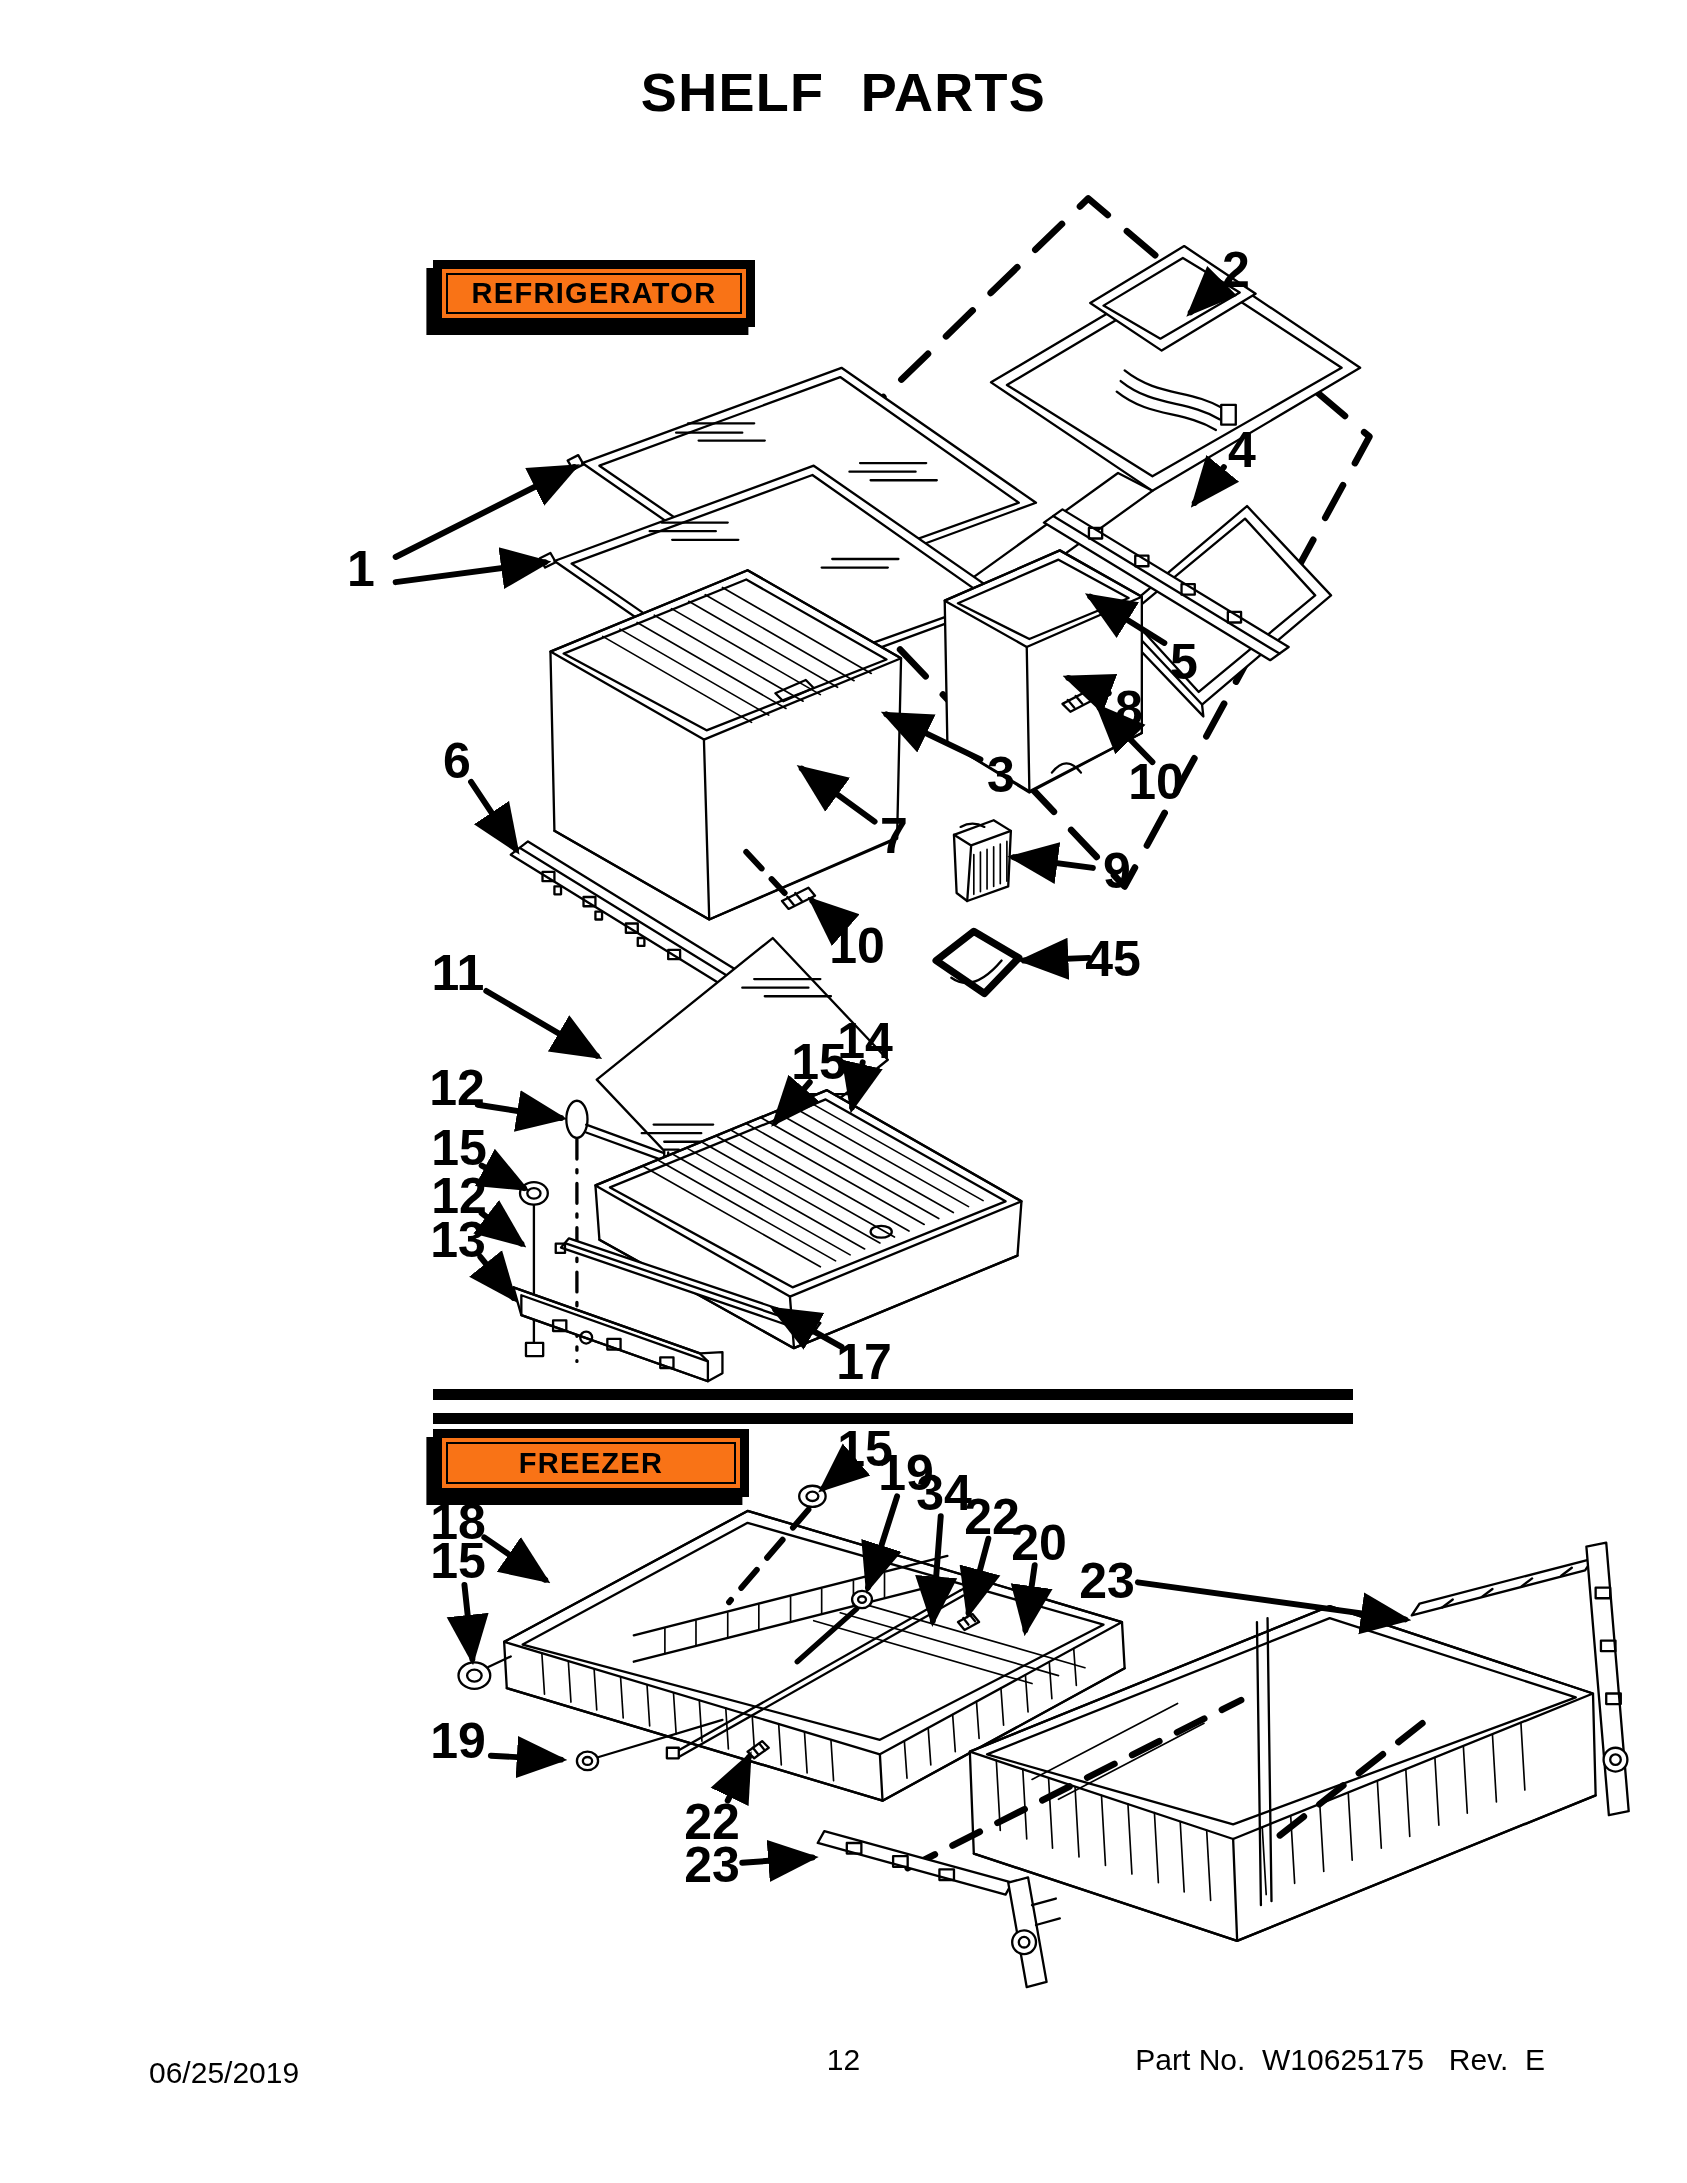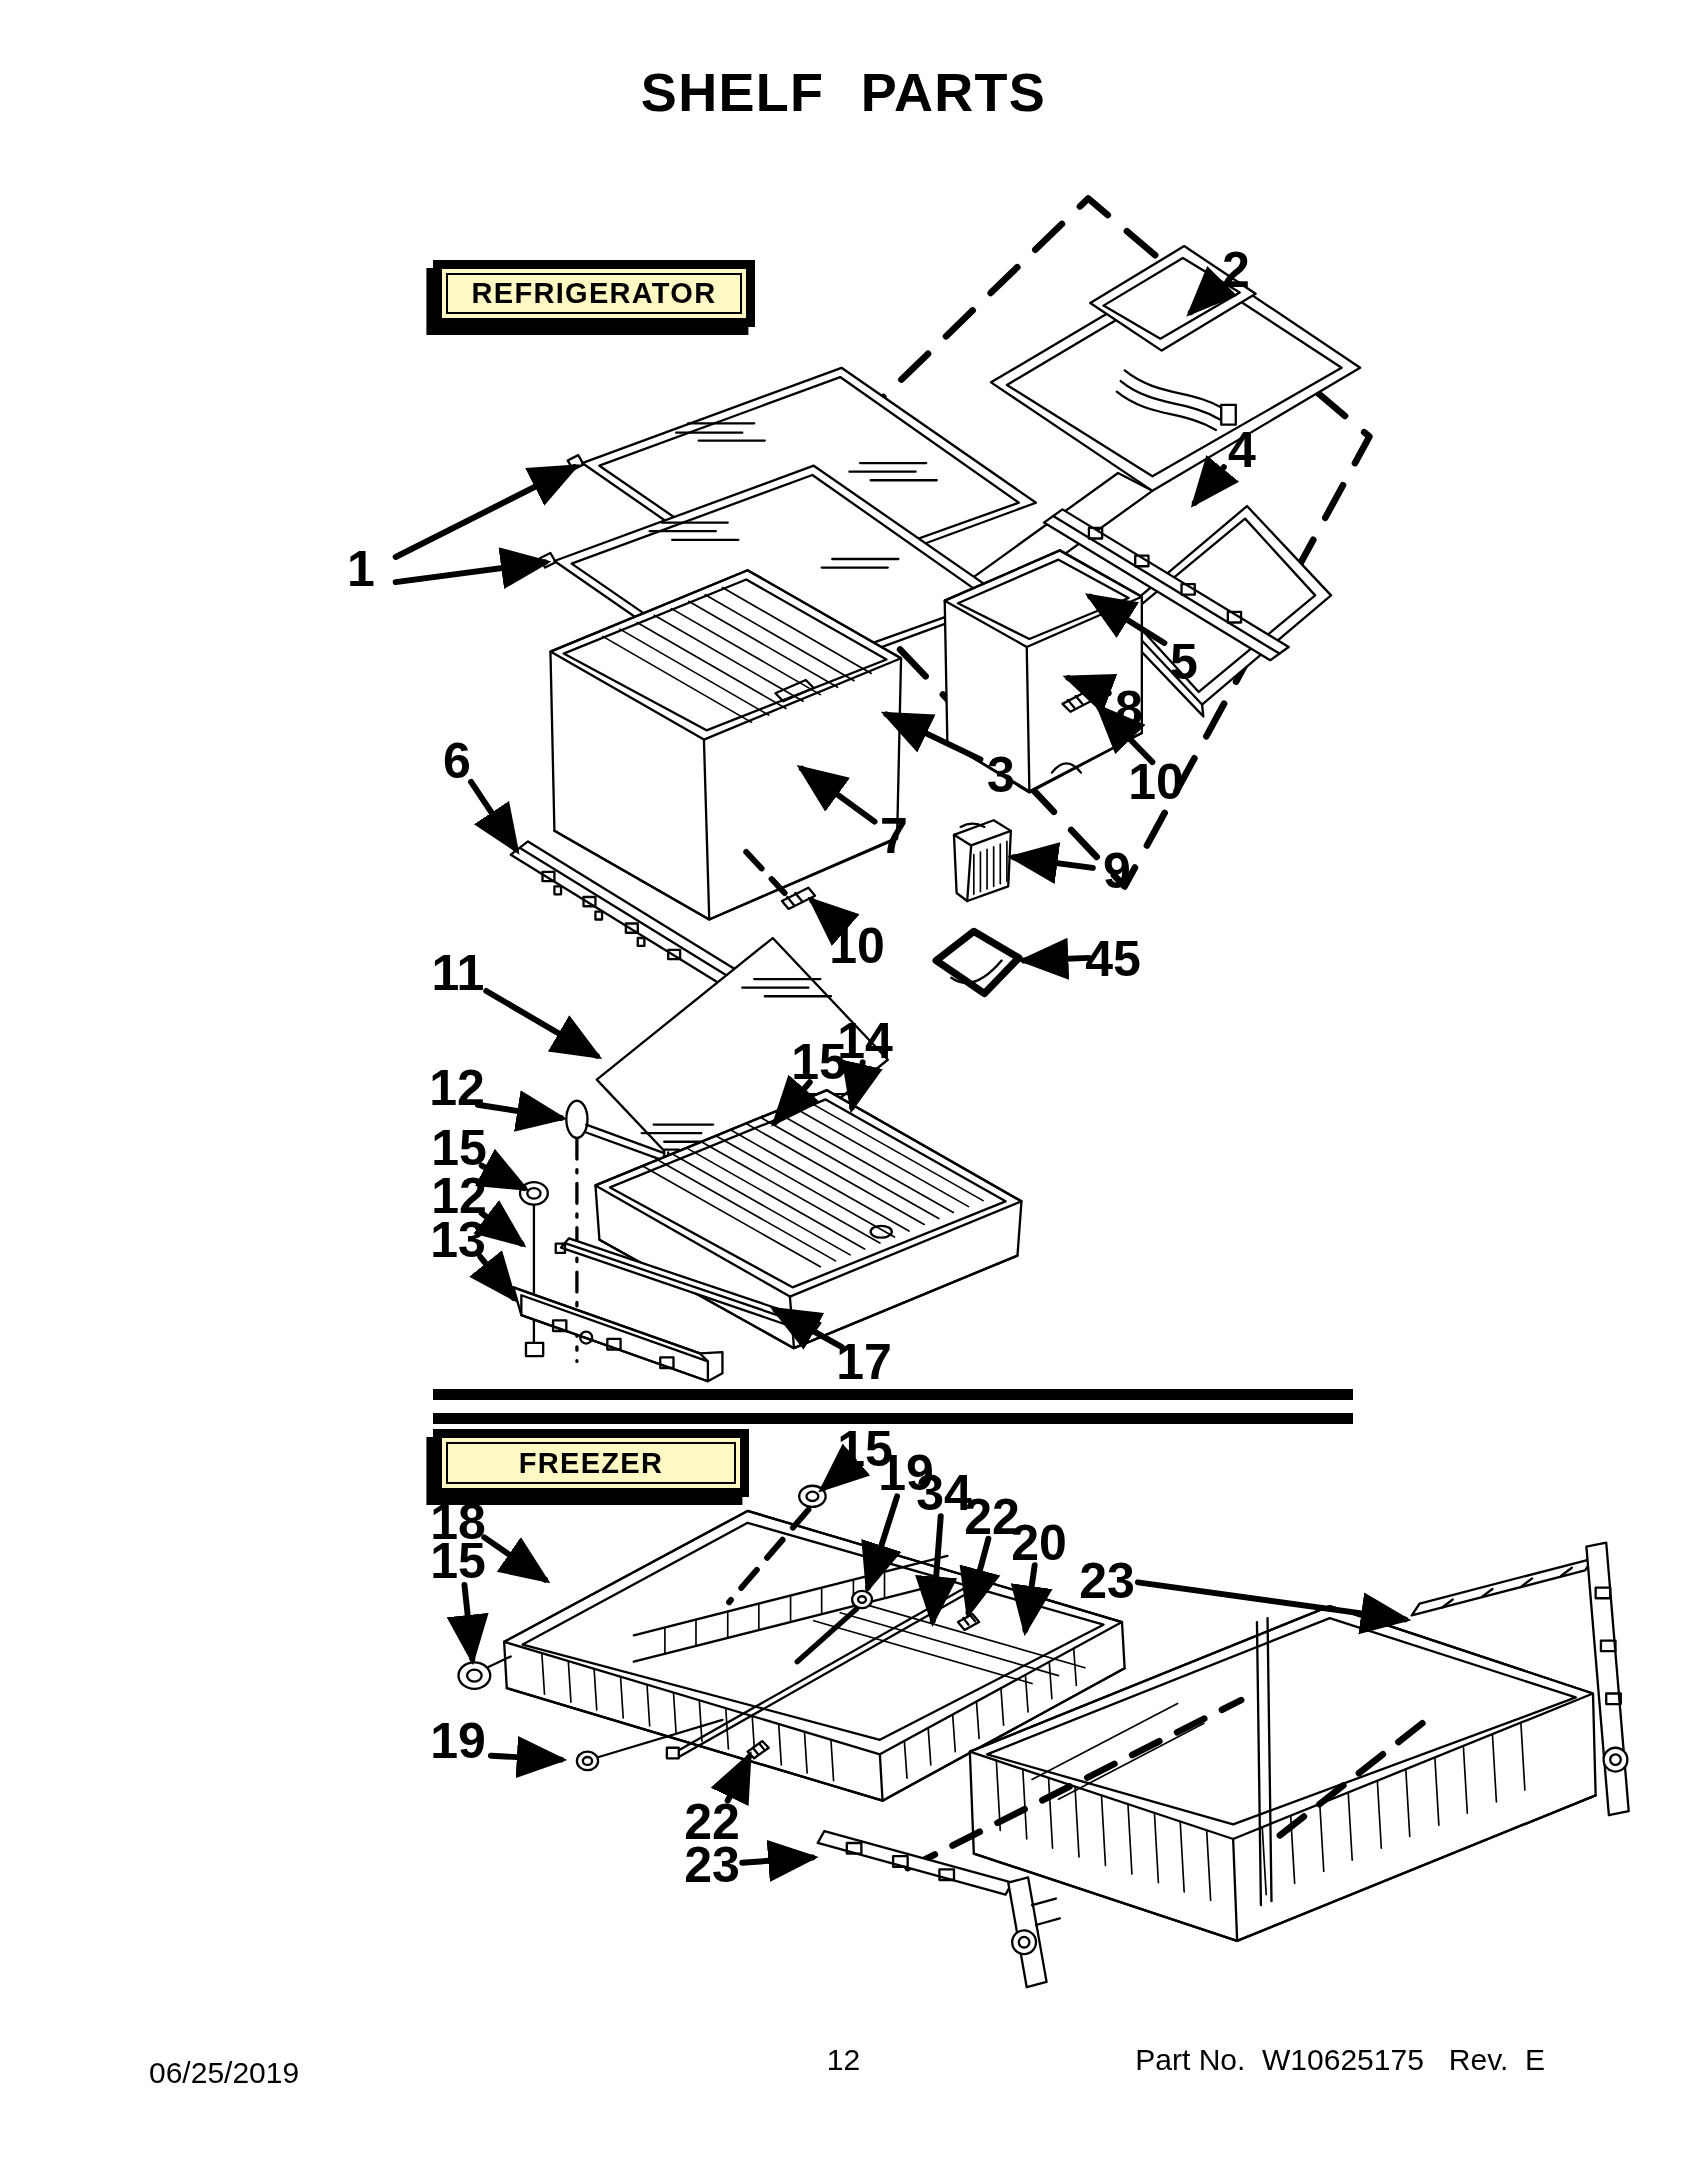--- a/index.html
+++ b/index.html
@@ -7,21 +7,21 @@
     width:1687px;height:2183px;position:relative;background:#fff;color:#000;
     font-family:"Liberation Sans", sans-serif;
     -webkit-font-smoothing:antialiased;
   }
   *{box-sizing:border-box;}
   .title{
     position:absolute;left:0;right:0;top:61px;text-align:center;
     font-size:54px;font-weight:bold;letter-spacing:1.3px;word-spacing:20px;
   }
   .label-box{
-    position:absolute;background:#fef9c3;border:9.3px solid #000;
+    position:absolute;background:#f97316;border:9.3px solid #000;
     box-shadow:-6.6px 8px 0 #000;padding:4px;
   }
   .label-inner{
     width:100%;height:100%;border:2.6px solid #000;
     display:flex;align-items:center;justify-content:center;
     font-weight:bold;font-size:29px;letter-spacing:1.3px;
   }
   .callout{
     position:absolute;transform:translate(-50%,-50%);
     font-size:50px;font-weight:bold;line-height:1;white-space:nowrap;

